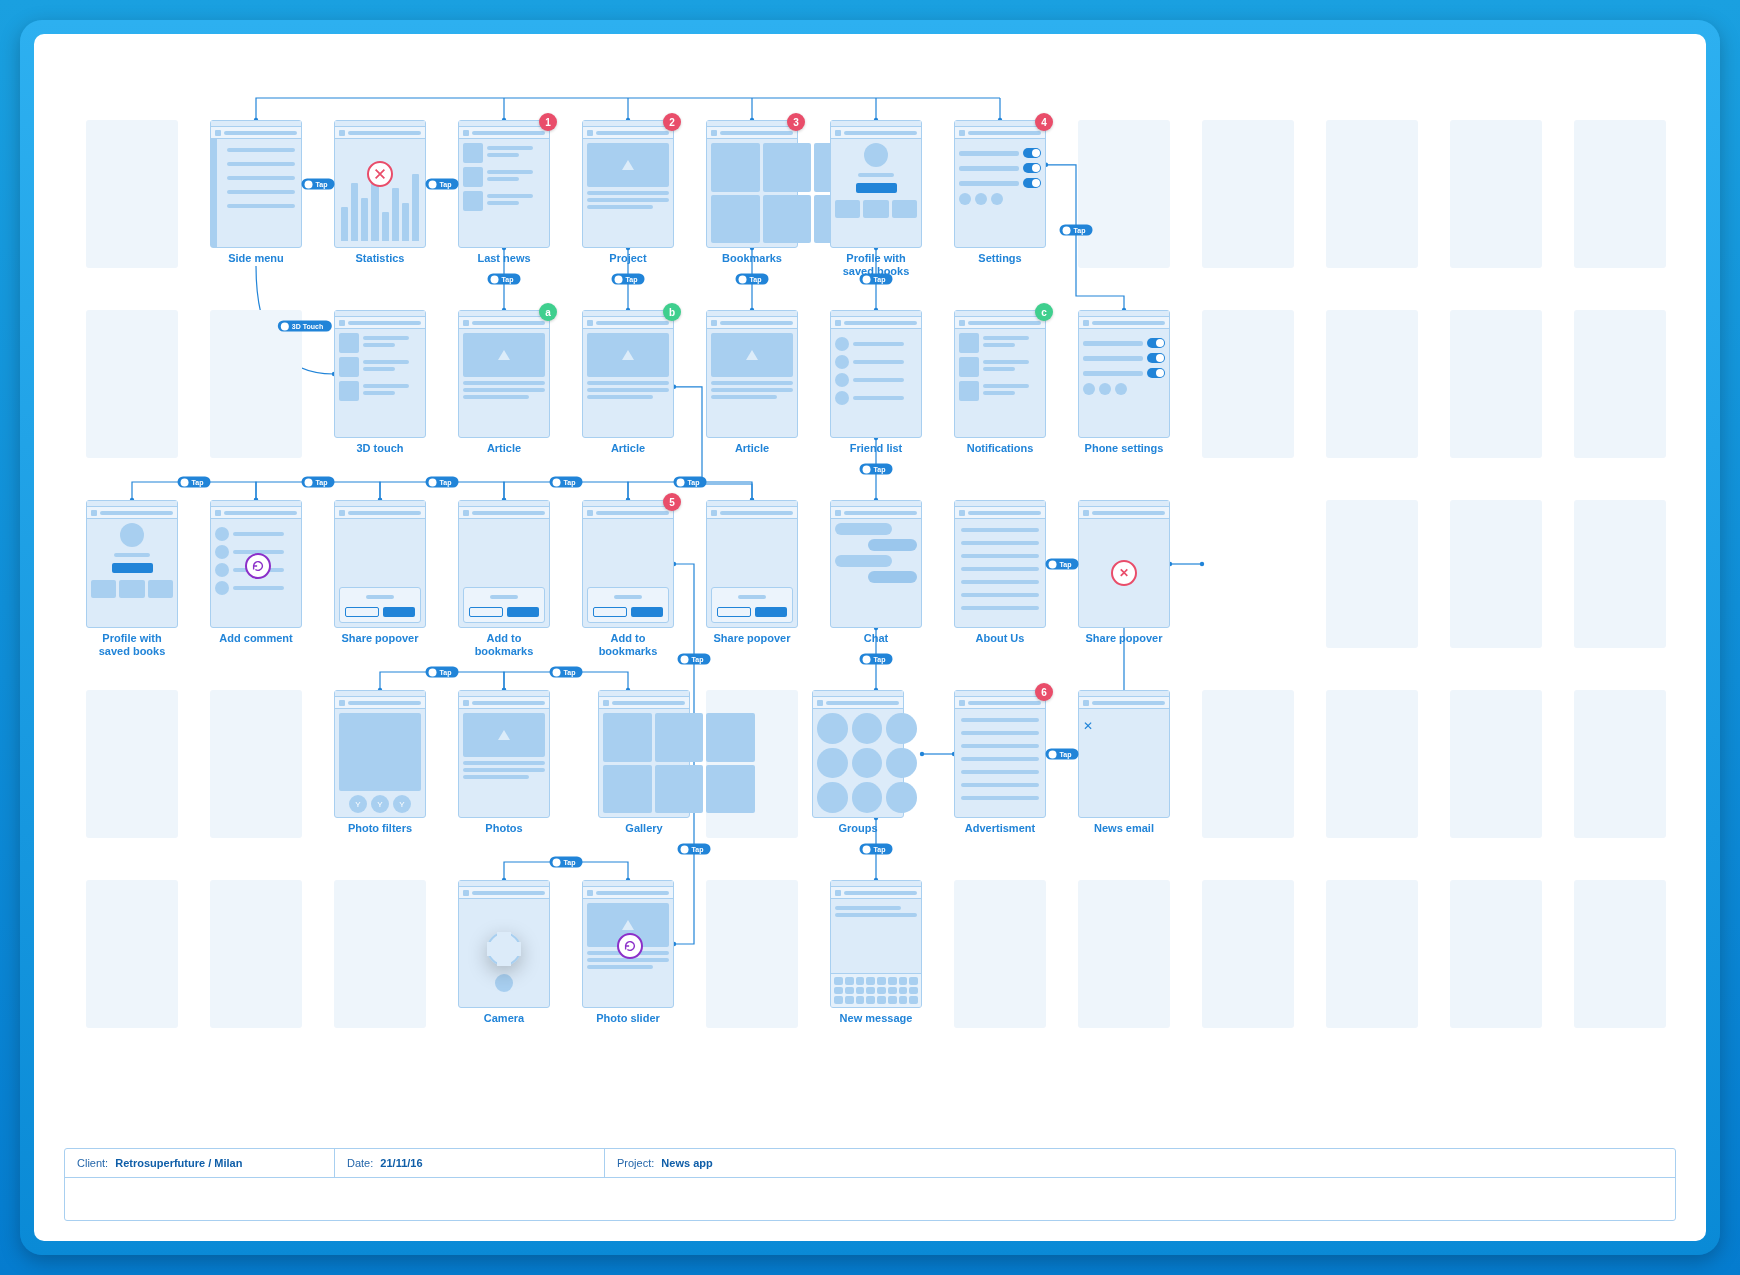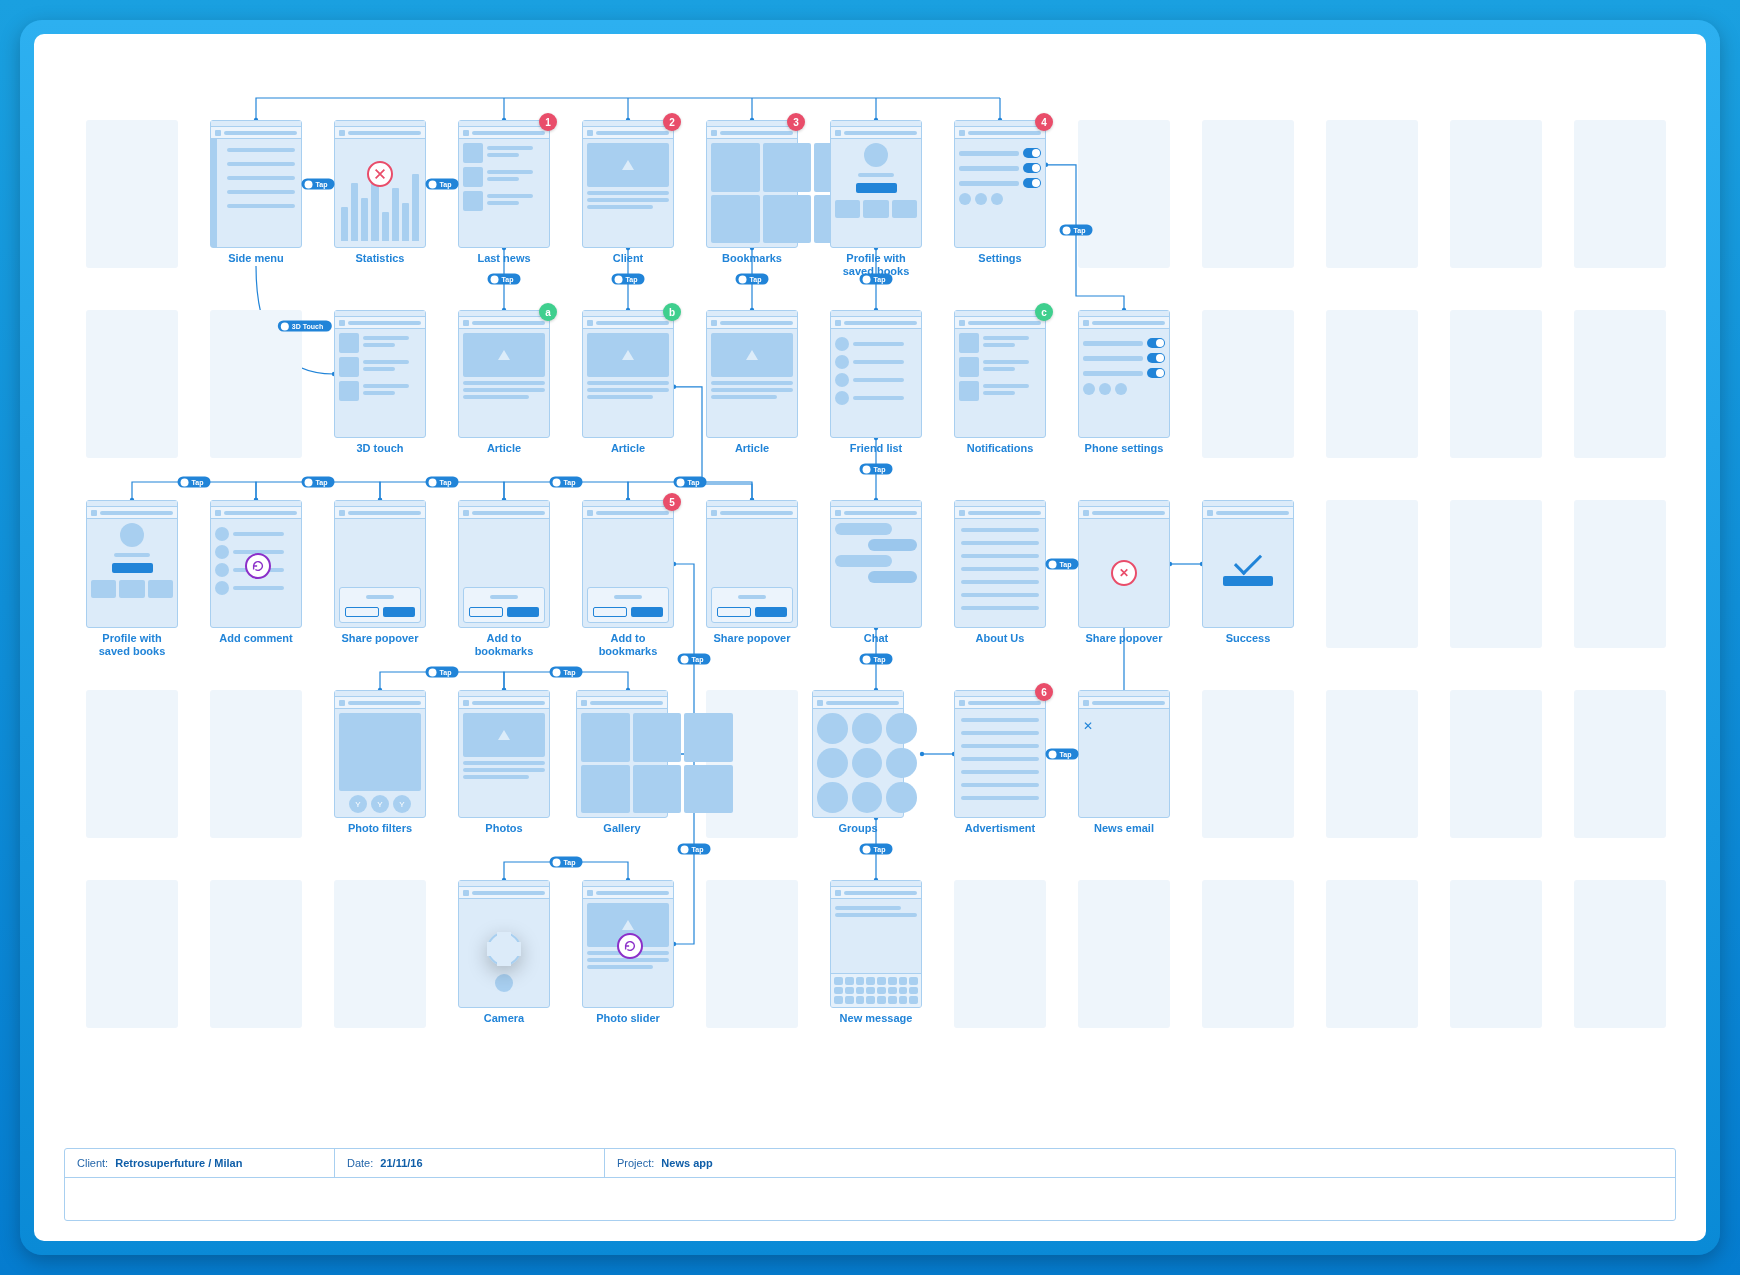--- a/index.html
+++ b/index.html
@@ -517,21 +517,21 @@
               <div class="dot"></div>
               <div class="bar"></div>
             </div>
             <div class="body">
               <div class="hero"></div>
               <div class="ph-line"></div>
               <div class="ph-line"></div>
               <div class="ph-line md"></div>
             </div>
           </div>
-          <div class="caption">Client</div>
+          <div class="caption">Project</div>
         </div>
         <div class="cell" style="left: 642px; top: 56px; z-index: 1;">
           <div class="screen t-grid">
             <div class="badge red">3</div>
             <div class="statusbar"></div>
             <div class="nav">
               <div class="dot"></div>
               <div class="bar"></div>
             </div>
             <div class="body">
@@ -957,34 +957,20 @@
             <div class="nav">
               <div class="dot"></div>
               <div class="bar"></div>
             </div>
             <div class="body">
               <div class="x">✕</div>
             </div>
           </div>
           <div class="caption">Share popover</div>
         </div>
-        <div class="cell" style="left: 1138px; top: 436px; z-index: 1;">
-          <div class="screen t-success">
-            <div class="statusbar"></div>
-            <div class="nav">
-              <div class="dot"></div>
-              <div class="bar"></div>
-            </div>
-            <div class="body">
-              <div class="check"></div>
-              <div class="ph-btn" style="width:60%"></div>
-            </div>
-          </div>
-          <div class="caption">Success</div>
-        </div>
         <div class="cell" style="left: 270px; top: 626px; z-index: 1;">
           <div class="screen t-filters">
             <div class="statusbar"></div>
             <div class="nav">
               <div class="dot"></div>
               <div class="bar"></div>
             </div>
             <div class="body">
               <div class="big"></div>
               <div class="fl">
@@ -1005,21 +991,21 @@
             </div>
             <div class="body">
               <div class="hero"></div>
               <div class="ph-line"></div>
               <div class="ph-line"></div>
               <div class="ph-line md"></div>
             </div>
           </div>
           <div class="caption">Photos</div>
         </div>
-        <div class="cell" style="left: 512px; top: 626px; z-index: 1;">
+        <div class="cell" style="left: 534px; top: 626px; z-index: 1;">
           <div class="screen t-grid">
             <div class="statusbar"></div>
             <div class="nav">
               <div class="dot"></div>
               <div class="bar"></div>
             </div>
             <div class="body">
               <div class="g"></div>
               <div class="g"></div>
               <div class="g"></div>

